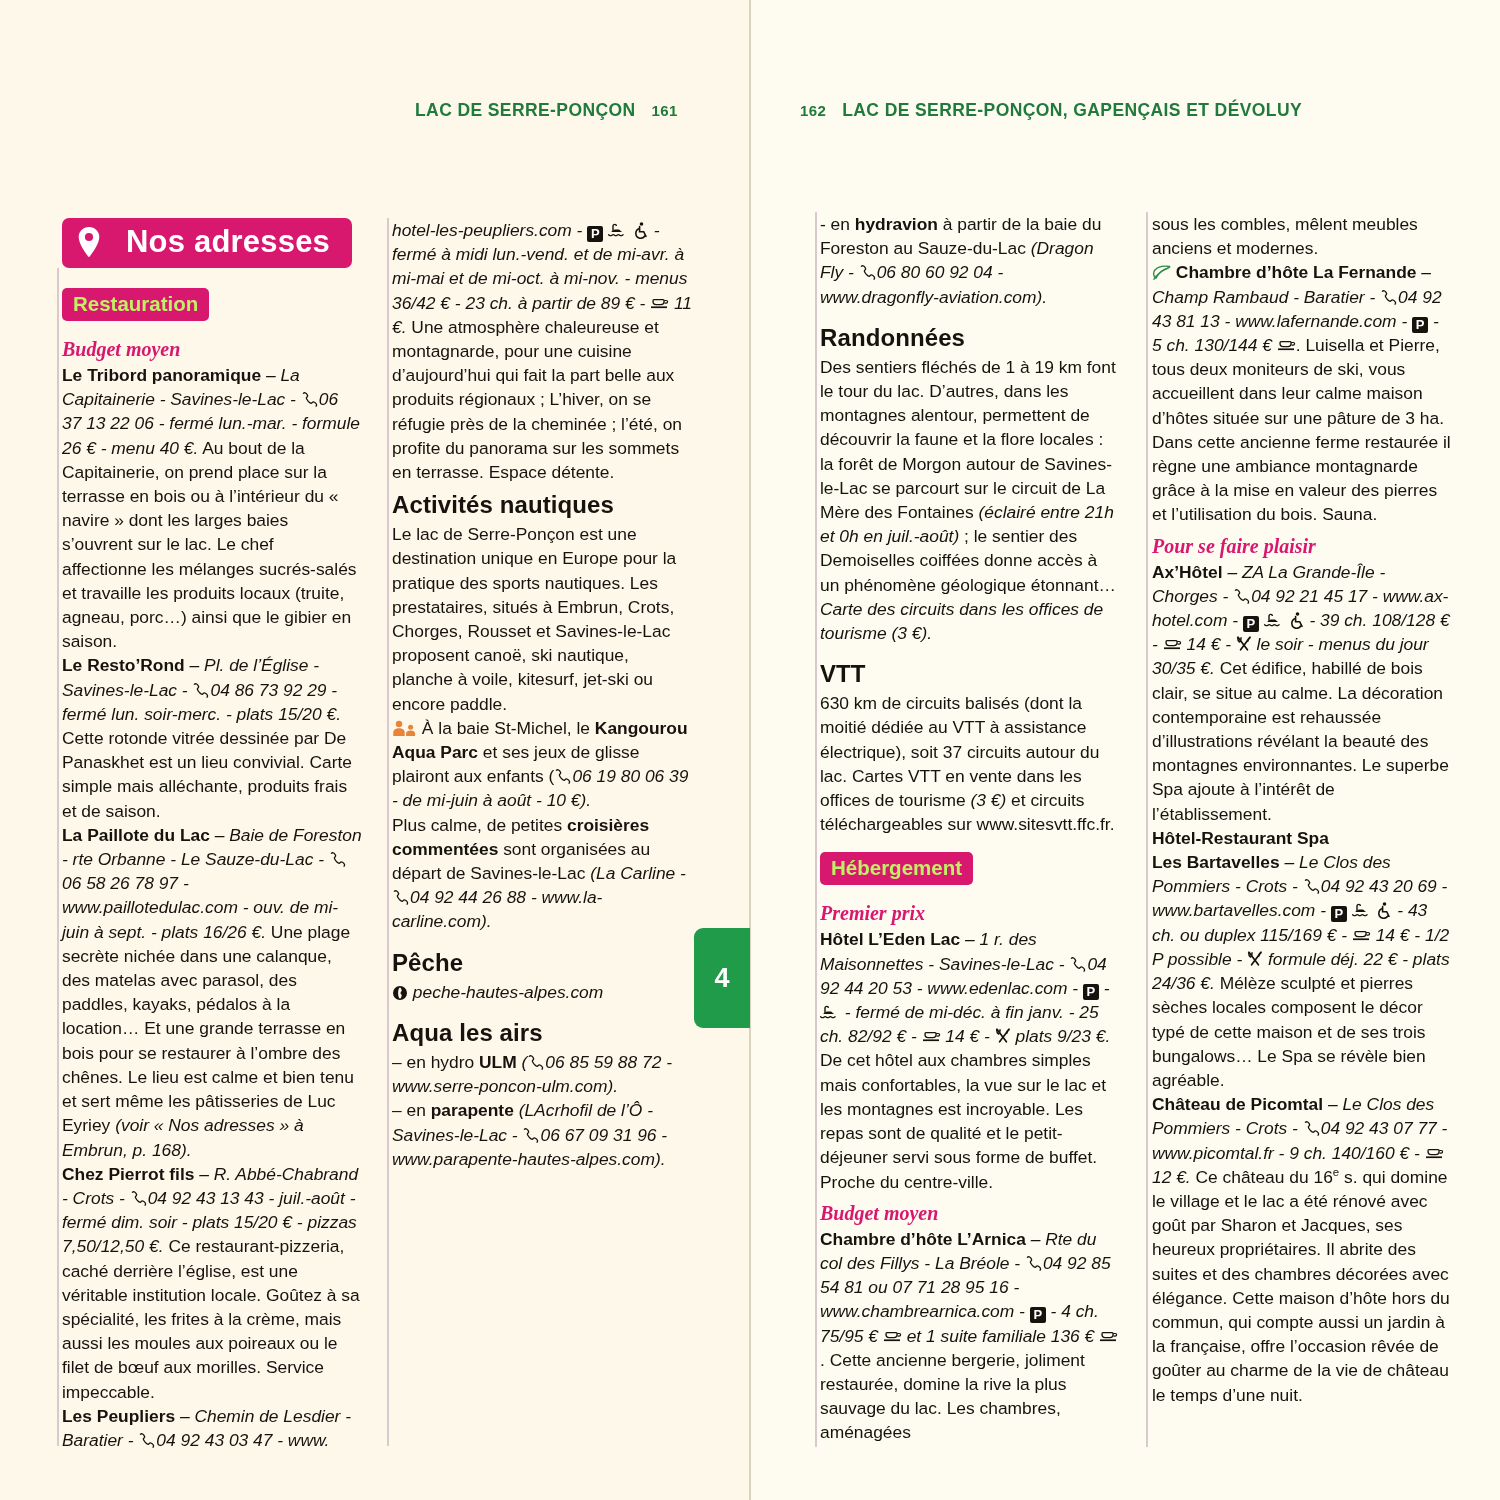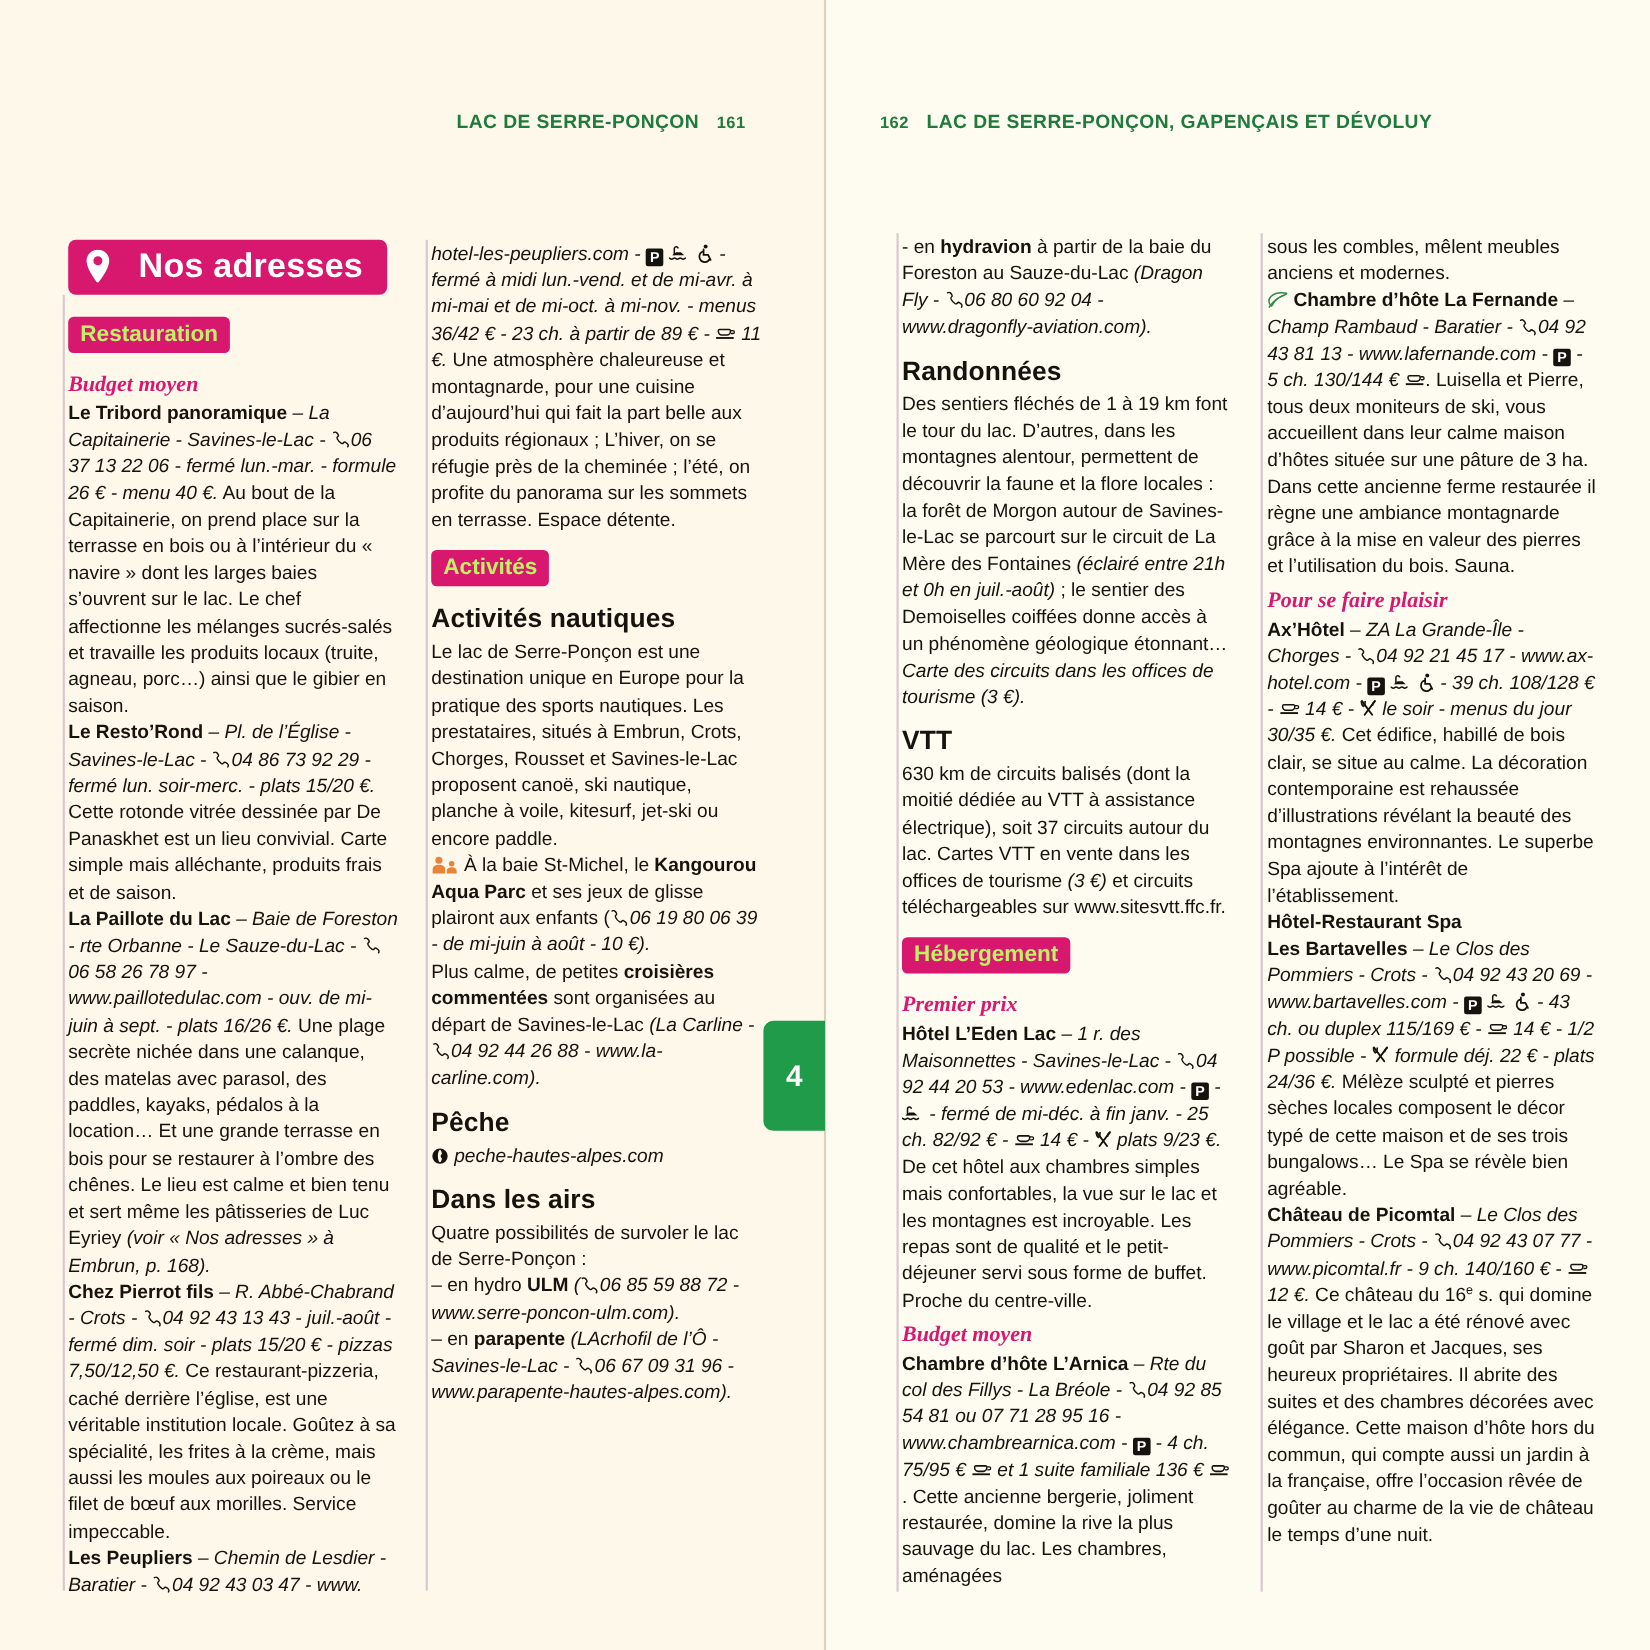--- a/index.html
+++ b/index.html
@@ -208,21 +208,20 @@
           <path d="M0 11.6c1.3 0 1.3 1.1 2.6 1.1s1.3-1.1 2.6-1.1 1.3 1.1 2.6 1.1 1.3-1.1 2.6-1.1 1.3 1.1 2.6 1.1 1.3-1.1 2.6-1.1" fill="none" stroke="#16120e" stroke-width="1.3"></path>
         </svg></span> <span class="ic ic-wheel"><svg viewBox="0 0 16 17" width="16" height="17">
           <circle cx="8.5" cy="2" r="1.8" fill="#16120e"></circle>
           <path d="M6.6 4.6v5.1h4.1l2.3 4.6M6.6 6.4C4.3 7 2.8 9 2.8 11.4c0 3 2.5 5.1 5.2 4.9 1.8-.1 3.3-1.2 4-2.7" fill="none" stroke="#16120e" stroke-width="1.6" stroke-linecap="round"></path>
         </svg></span><i> - fermé à midi lun.-vend. et de mi-avr. à mi-mai et de mi-oct. à mi-nov. - menus 36/42 € - 23 ch. à partir de 89 € - </i><span class="ic ic-cup"><svg viewBox="0 0 19 14" width="19" height="14">
           <path d="M4 3.6h9c.8 0 1.1.6 1.1 1.6 0 2-1.5 3.4-3.2 3.4H6.1C4.5 8.6 3 7.2 3 5.2c0-1 .3-1.6 1-1.6z" fill="none" stroke="#16120e" stroke-width="1.4"></path>
           <path d="M14.2 4.5h2c1 0 1.4.6 1.4 1.3s-.5 1.4-1.5 1.4h-1.6" fill="none" stroke="#16120e" stroke-width="1.2"></path>
           <rect x="1" y="10.4" width="16" height="1.7" fill="#16120e"></rect>
         </svg></span><i> 11 €.</i><span> Une atmosphère chaleureuse et montagnarde, pour une cuisine d’aujourd’hui qui fait la part belle aux produits régionaux ; L’hiver, on se réfugie près de la cheminée ; l’été, on profite du panorama sur les sommets en terrasse. Espace détente.</span></p>
 
-  <div><span class="cat-tag second">Activités</span></div>
 
   <div class="sec-h first">Activités nautiques</div>
   <p class="para">Le lac de Serre-Ponçon est une destination unique en Europe pour la pratique des sports nautiques. Les prestataires, situés à Embrun, Crots, Chorges, Rousset et Savines-le-Lac proposent canoë, ski nautique, planche à voile, kitesurf, jet-ski ou encore paddle.</p>
   <p class="para"><span class="ic ic-family"><svg viewBox="0 0 25 17" width="25" height="17">
           <circle cx="7" cy="4" r="3.2" fill="#e8833a"></circle>
           <path d="M1.3 16v-3.6c0-2.6 2.3-4.2 5.7-4.2s5.7 1.6 5.7 4.2V16z" fill="#e8833a"></path>
           <circle cx="18.6" cy="7.2" r="2.5" fill="#e8833a"></circle>
           <path d="M14.1 16v-2.4c0-2 2-3.2 4.5-3.2s4.5 1.2 4.5 3.2V16z" fill="#e8833a"></path>
         </svg></span><span> À la baie St-Michel, le </span><b>Kangourou Aqua Parc</b><span> et ses jeux de glisse plairont aux enfants (</span><span class="ic ic-phone"><svg viewBox="0 0 17 16" width="17" height="16">
           <path d="M2.4 1.2c1.6-1.2 3 .2 3.9 1.6.7 1.1.3 1.8-.5 2.4-.6.5-.6 1 0 2.1.8 1.5 1.9 2.7 3.3 3.6 1 .6 1.5.5 2-.2.6-.8 1.3-1.2 2.4-.4 1.4.9 2.8 2.3 1.6 3.9" fill="none" stroke="#16120e" stroke-width="1.3" stroke-linecap="round"></path>
@@ -230,22 +229,21 @@
   <p class="para"><span>Plus calme, de petites </span><b>croisières commentées</b><span> sont organisées au départ de Savines-le-Lac </span><i>(La Carline - </i><span class="ic ic-phone"><svg viewBox="0 0 17 16" width="17" height="16">
           <path d="M2.4 1.2c1.6-1.2 3 .2 3.9 1.6.7 1.1.3 1.8-.5 2.4-.6.5-.6 1 0 2.1.8 1.5 1.9 2.7 3.3 3.6 1 .6 1.5.5 2-.2.6-.8 1.3-1.2 2.4-.4 1.4.9 2.8 2.3 1.6 3.9" fill="none" stroke="#16120e" stroke-width="1.3" stroke-linecap="round"></path>
         </svg></span><i>04 92 44 26 88</i><i> - www.la-carline.com).</i></p>
 
   <div class="sec-h">Pêche</div>
   <p class="para"><span class="ic ic-globe"><svg viewBox="0 0 16 16" width="16" height="16">
           <path d="M8 1a7 7 0 1 0 0 14 7 7 0 0 0 0-14zm0 1.4c1 0 1.9 2.3 1.9 5.6S9 13.6 8 13.6 6.1 11.3 6.1 8 7 2.4 8 2.4z" fill="#16120e"></path>
           <circle cx="10.5" cy="8" r="2" fill="#16120e"></circle>
         </svg></span> <i>peche-hautes-alpes.com</i></p>
 
-  <div class="sec-h">Dans les airs</div>
-  <p class="para">Quatre possibilités de survoler le lac de Serre-Ponçon :</p>
+  <div class="sec-h">Aqua les airs</div>
   <p class="para"><span>– en hydro </span><b>ULM</b><i> (</i><span class="ic ic-phone"><svg viewBox="0 0 17 16" width="17" height="16">
           <path d="M2.4 1.2c1.6-1.2 3 .2 3.9 1.6.7 1.1.3 1.8-.5 2.4-.6.5-.6 1 0 2.1.8 1.5 1.9 2.7 3.3 3.6 1 .6 1.5.5 2-.2.6-.8 1.3-1.2 2.4-.4 1.4.9 2.8 2.3 1.6 3.9" fill="none" stroke="#16120e" stroke-width="1.3" stroke-linecap="round"></path>
         </svg></span><i>06 85 59 88 72</i><i> - www.serre-poncon-ulm.com).</i></p>
   <p class="para"><span>– en </span><b>parapente</b><i> (LAcrhofil de l’Ô - Savines-le-Lac - </i><span class="ic ic-phone"><svg viewBox="0 0 17 16" width="17" height="16">
           <path d="M2.4 1.2c1.6-1.2 3 .2 3.9 1.6.7 1.1.3 1.8-.5 2.4-.6.5-.6 1 0 2.1.8 1.5 1.9 2.7 3.3 3.6 1 .6 1.5.5 2-.2.6-.8 1.3-1.2 2.4-.4 1.4.9 2.8 2.3 1.6 3.9" fill="none" stroke="#16120e" stroke-width="1.3" stroke-linecap="round"></path>
         </svg></span><i>06 67 09 31 96</i><i> - www.parapente-hautes-alpes.com).</i></p>
 
 </div>
 
 <div class="col" id="col3">

